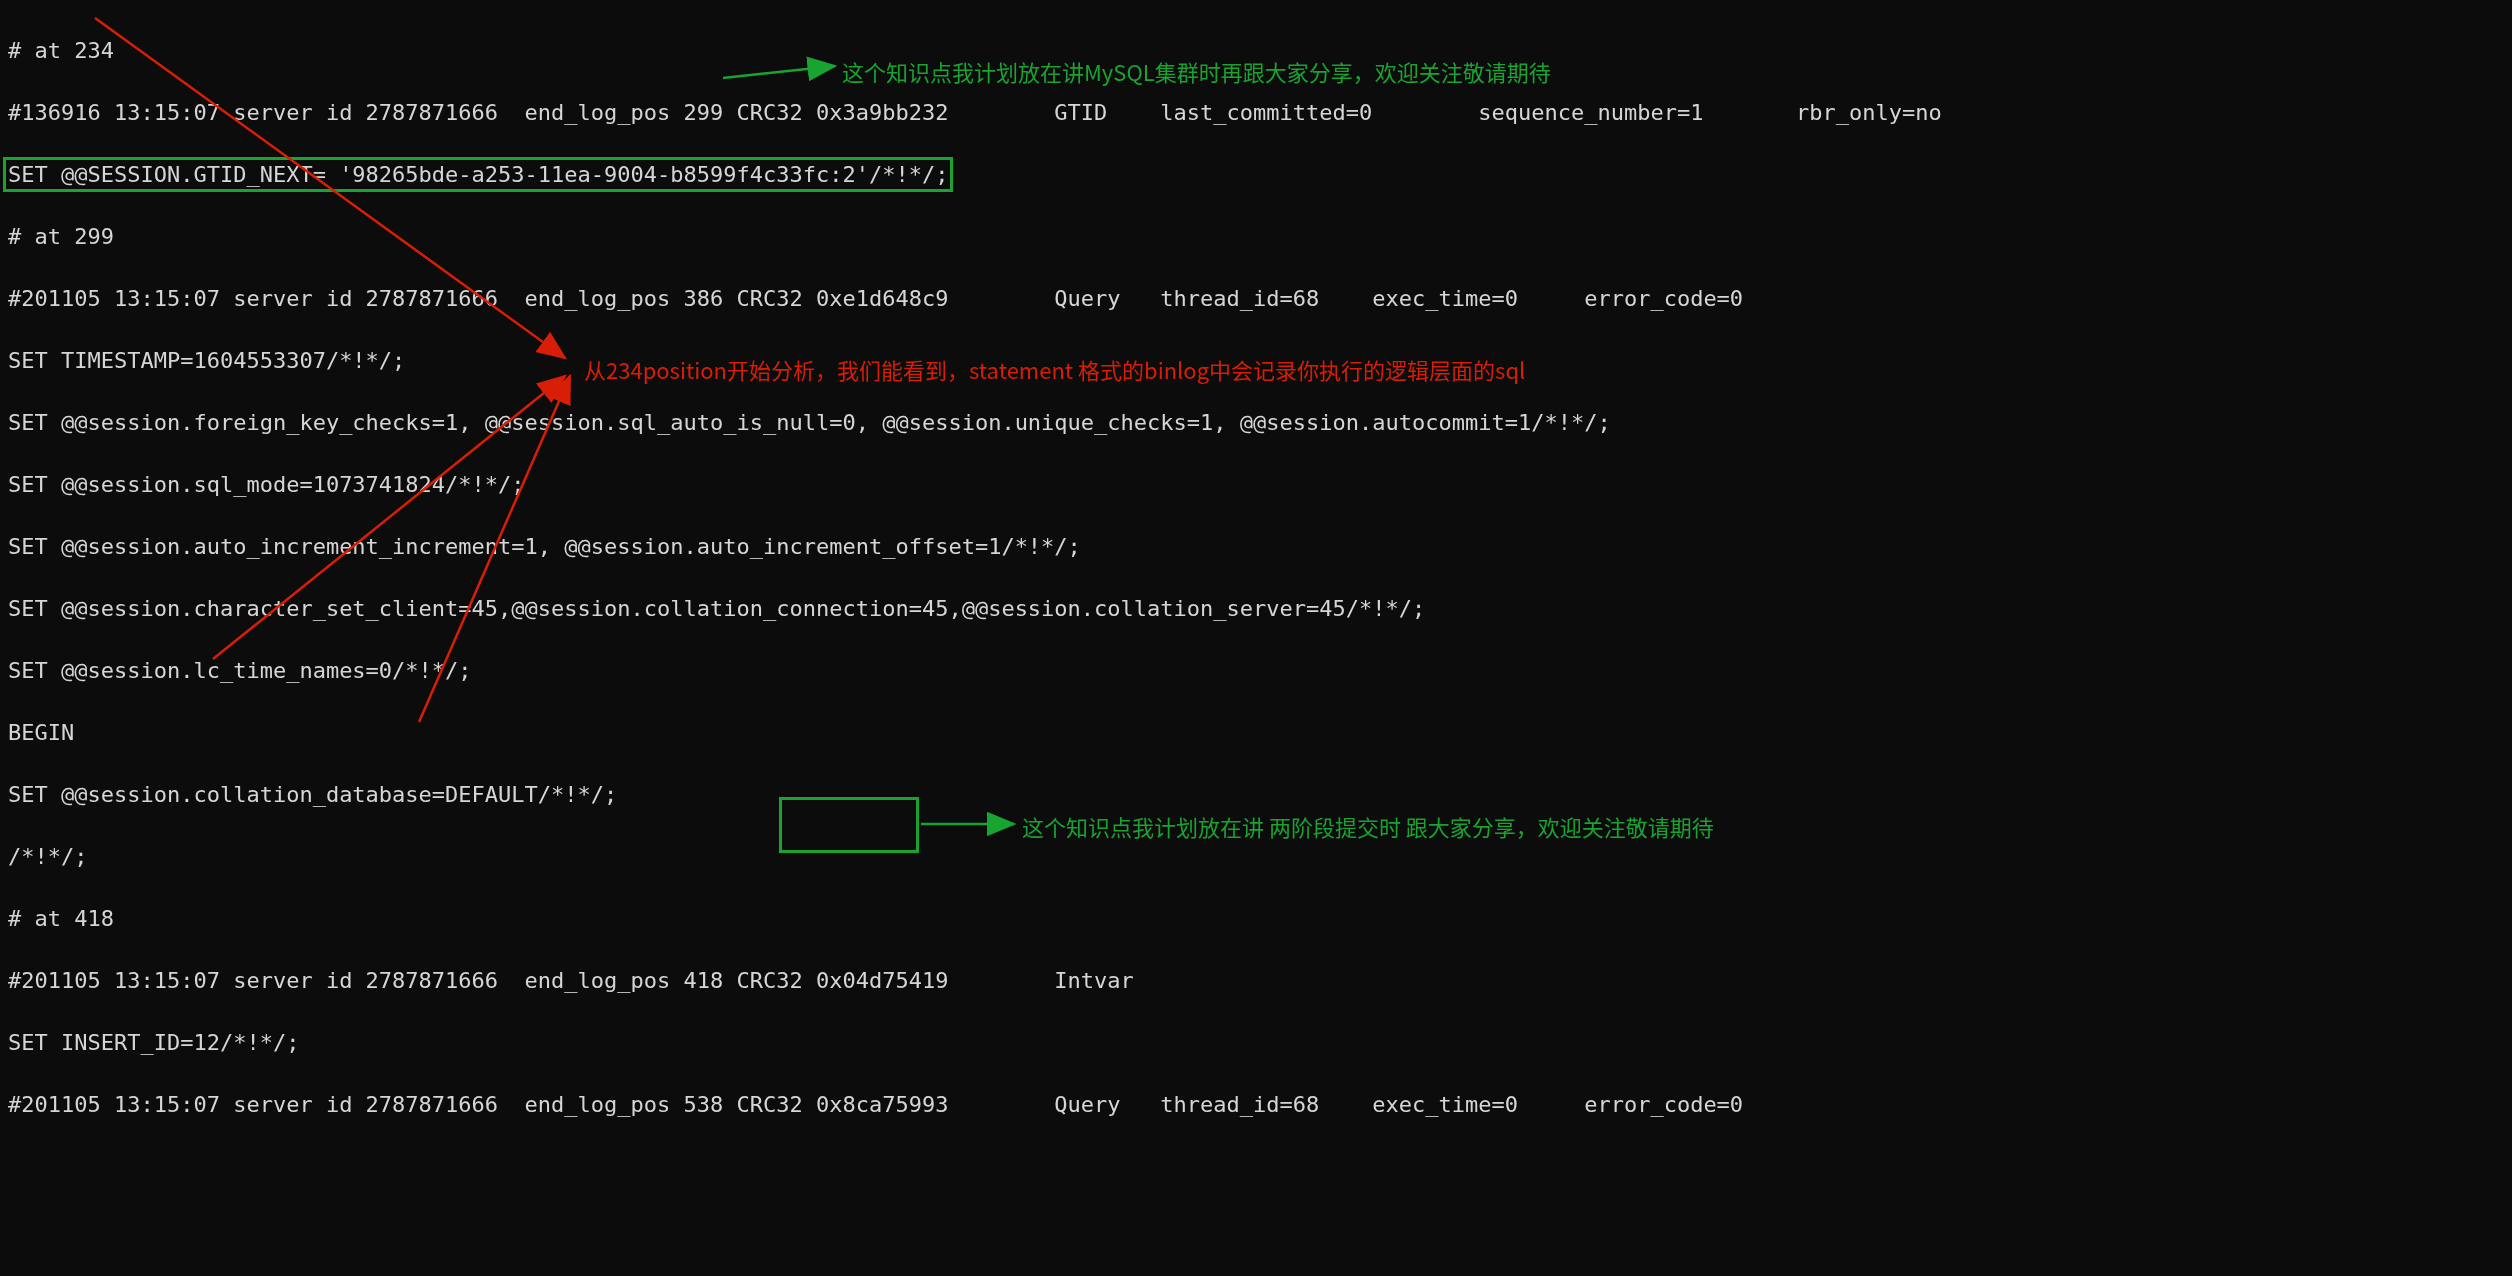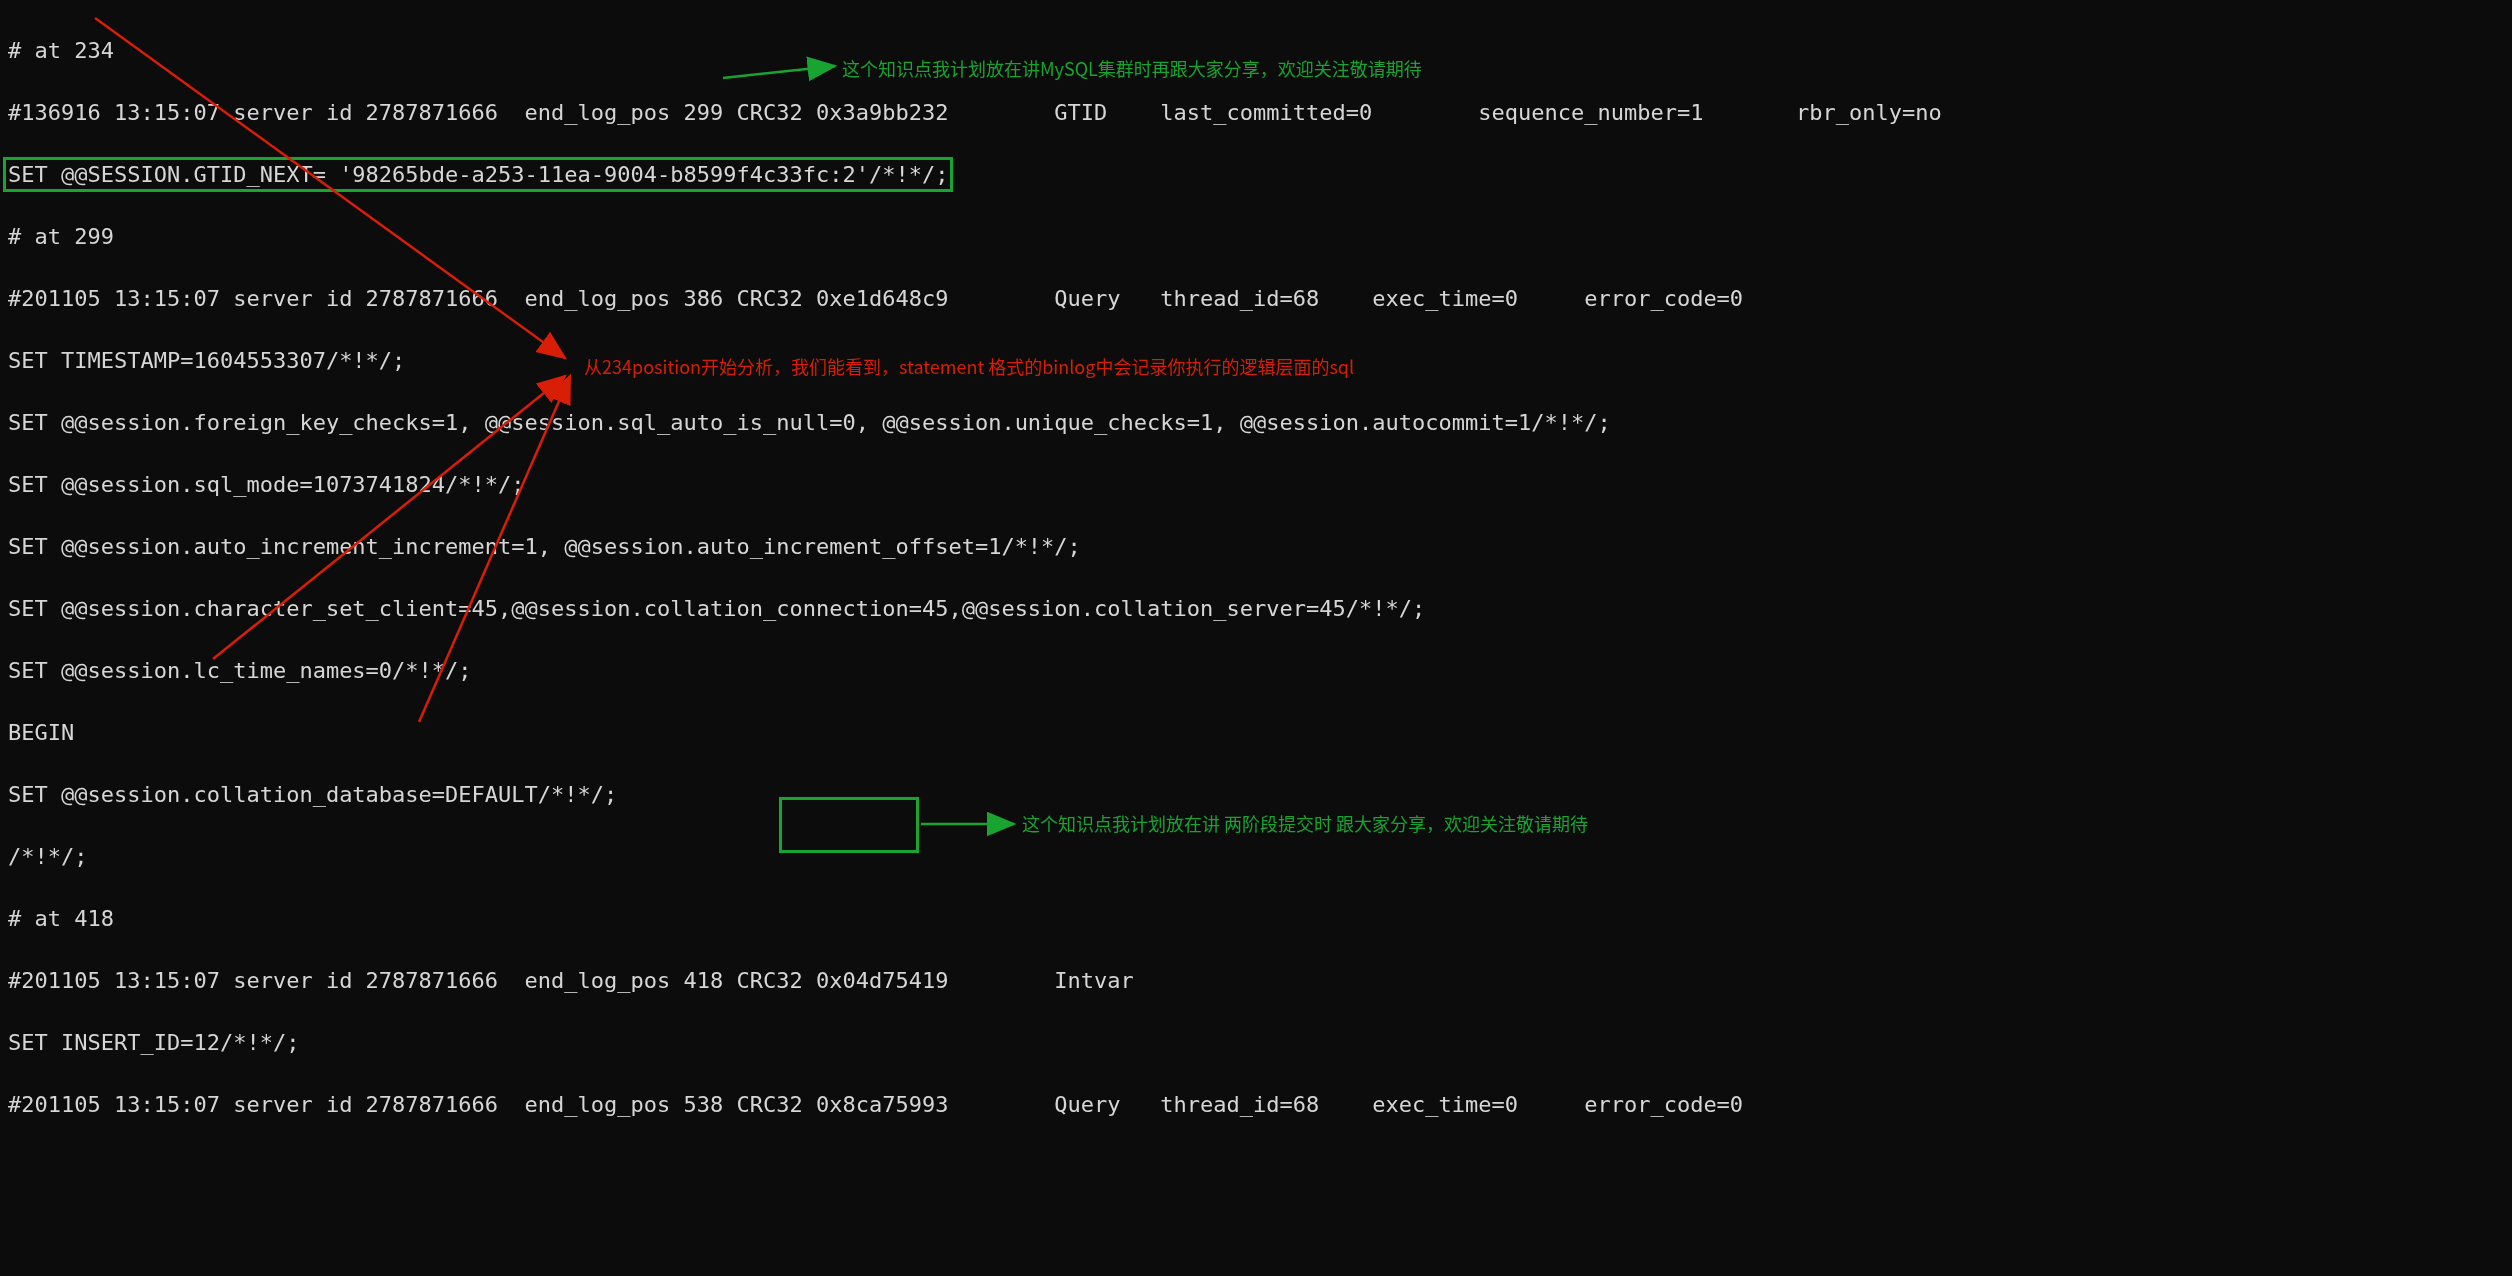--- a/index.html
+++ b/index.html
@@ -32,21 +32,21 @@
     margin-left: -3px;
   }
   .box-green-xid {
     position: absolute;
     border: 3px solid #19a331;
     box-sizing: border-box;
   }
   .ann {
     position: absolute;
     font-family: "Microsoft YaHei", "Noto Sans CJK SC", sans-serif;
-    font-size: 18px;
+    font-size: 22px;
     white-space: nowrap;
   }
   .ann-green { color: #19a331; }
   .ann-red  { color: #d81e06; }
 
   
   svg.overlay {
     position: absolute;
     left: 0; top: 0;
     width: 2512px; height: 1276px;

